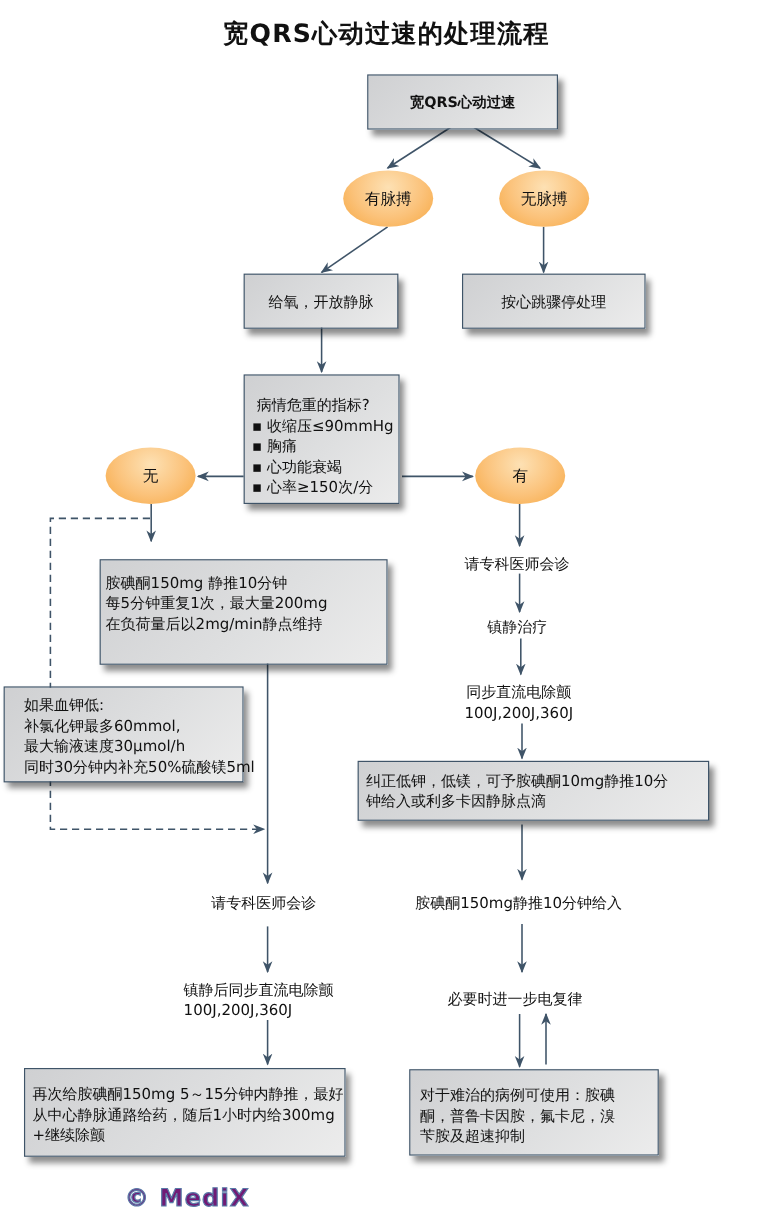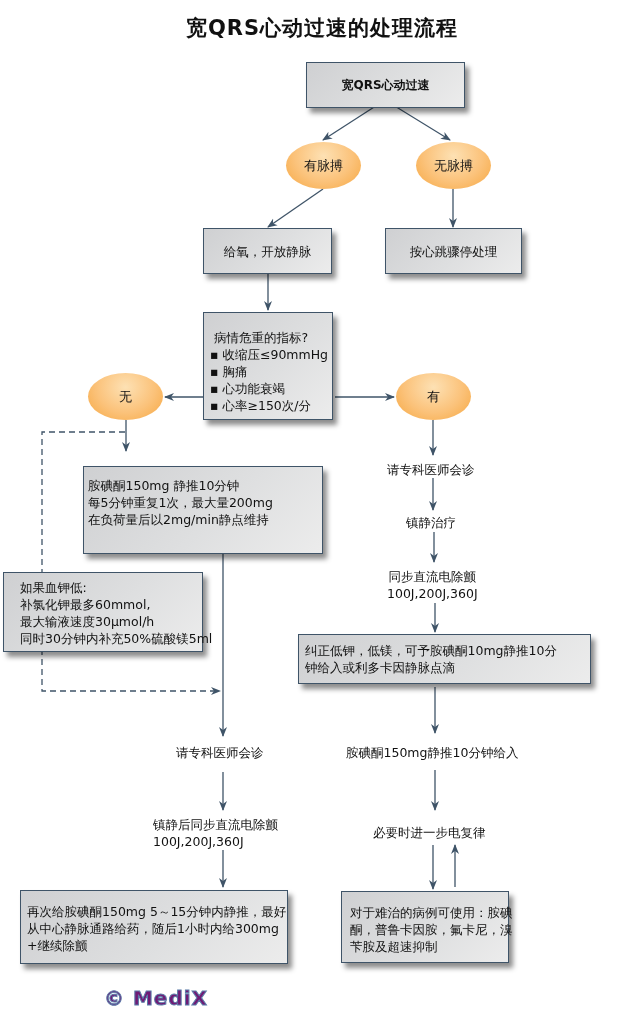--- a/index.html
+++ b/index.html
@@ -65,21 +65,21 @@
 <div class="ell" style="left:286px;top:142px;width:75px;height:47px;">
   <span>有脉搏</span>
 </div>
 <div class="ell" style="left:416px;top:142px;width:75px;height:47px;">
   <span>无脉搏</span>
 </div>
 
 <div class="box center" style="left:203px;top:228px;width:129px;height:44px;">
   <span>给氧，开放静脉</span>
 </div>
-<div class="box center" style="left:385px;top:228px;width:137px;height:44px;">
+<div class="box center" style="left:385px;top:228px;width:153px;height:44px;">
   <span>按心跳骤停处理</span>
 </div>
 
 <div class="box" style="left:203px;top:312px;width:130px;height:108px;padding:16px 6px 6px 6px;">
   <span class="line" style="padding-left:4px;">病情危重的指标?</span>
   <span class="line">▪ <span>收缩压≤90mmHg</span></span>
   <span class="line">▪ <span>胸痛</span></span>
   <span class="line">▪ <span>心功能衰竭</span></span>
   <span class="line">▪ <span>心率≥150次/分</span></span>
 </div>
@@ -125,19 +125,19 @@
 </div>
 
 <div class="box" style="left:298px;top:634px;width:293px;height:50px;padding:7px 6px;">
   <span class="line">纠正低钾，低镁，可予胺碘酮10mg静推10分</span>
   <span class="line">钟给入或利多卡因静脉点滴</span>
 </div>
 
 <div class="txt" style="left:346px;top:744px;">胺碘酮150mg静推10分钟给入</div>
 <div class="txt" style="left:373px;top:824px;">必要时进一步电复律</div>
 
-<div class="box" style="left:341px;top:891px;width:168px;height:72px;padding:12px 6px 6px 8px;">
+<div class="box" style="left:341px;top:891px;width:208px;height:72px;padding:12px 6px 6px 8px;">
   <span class="line">对于难治的病例可使用：胺碘</span>
   <span class="line">酮，普鲁卡因胺，氟卡尼，溴</span>
   <span class="line">苄胺及超速抑制</span>
 </div>
 
 <div class="logo">© MediX</div>
 
 </body></html>

